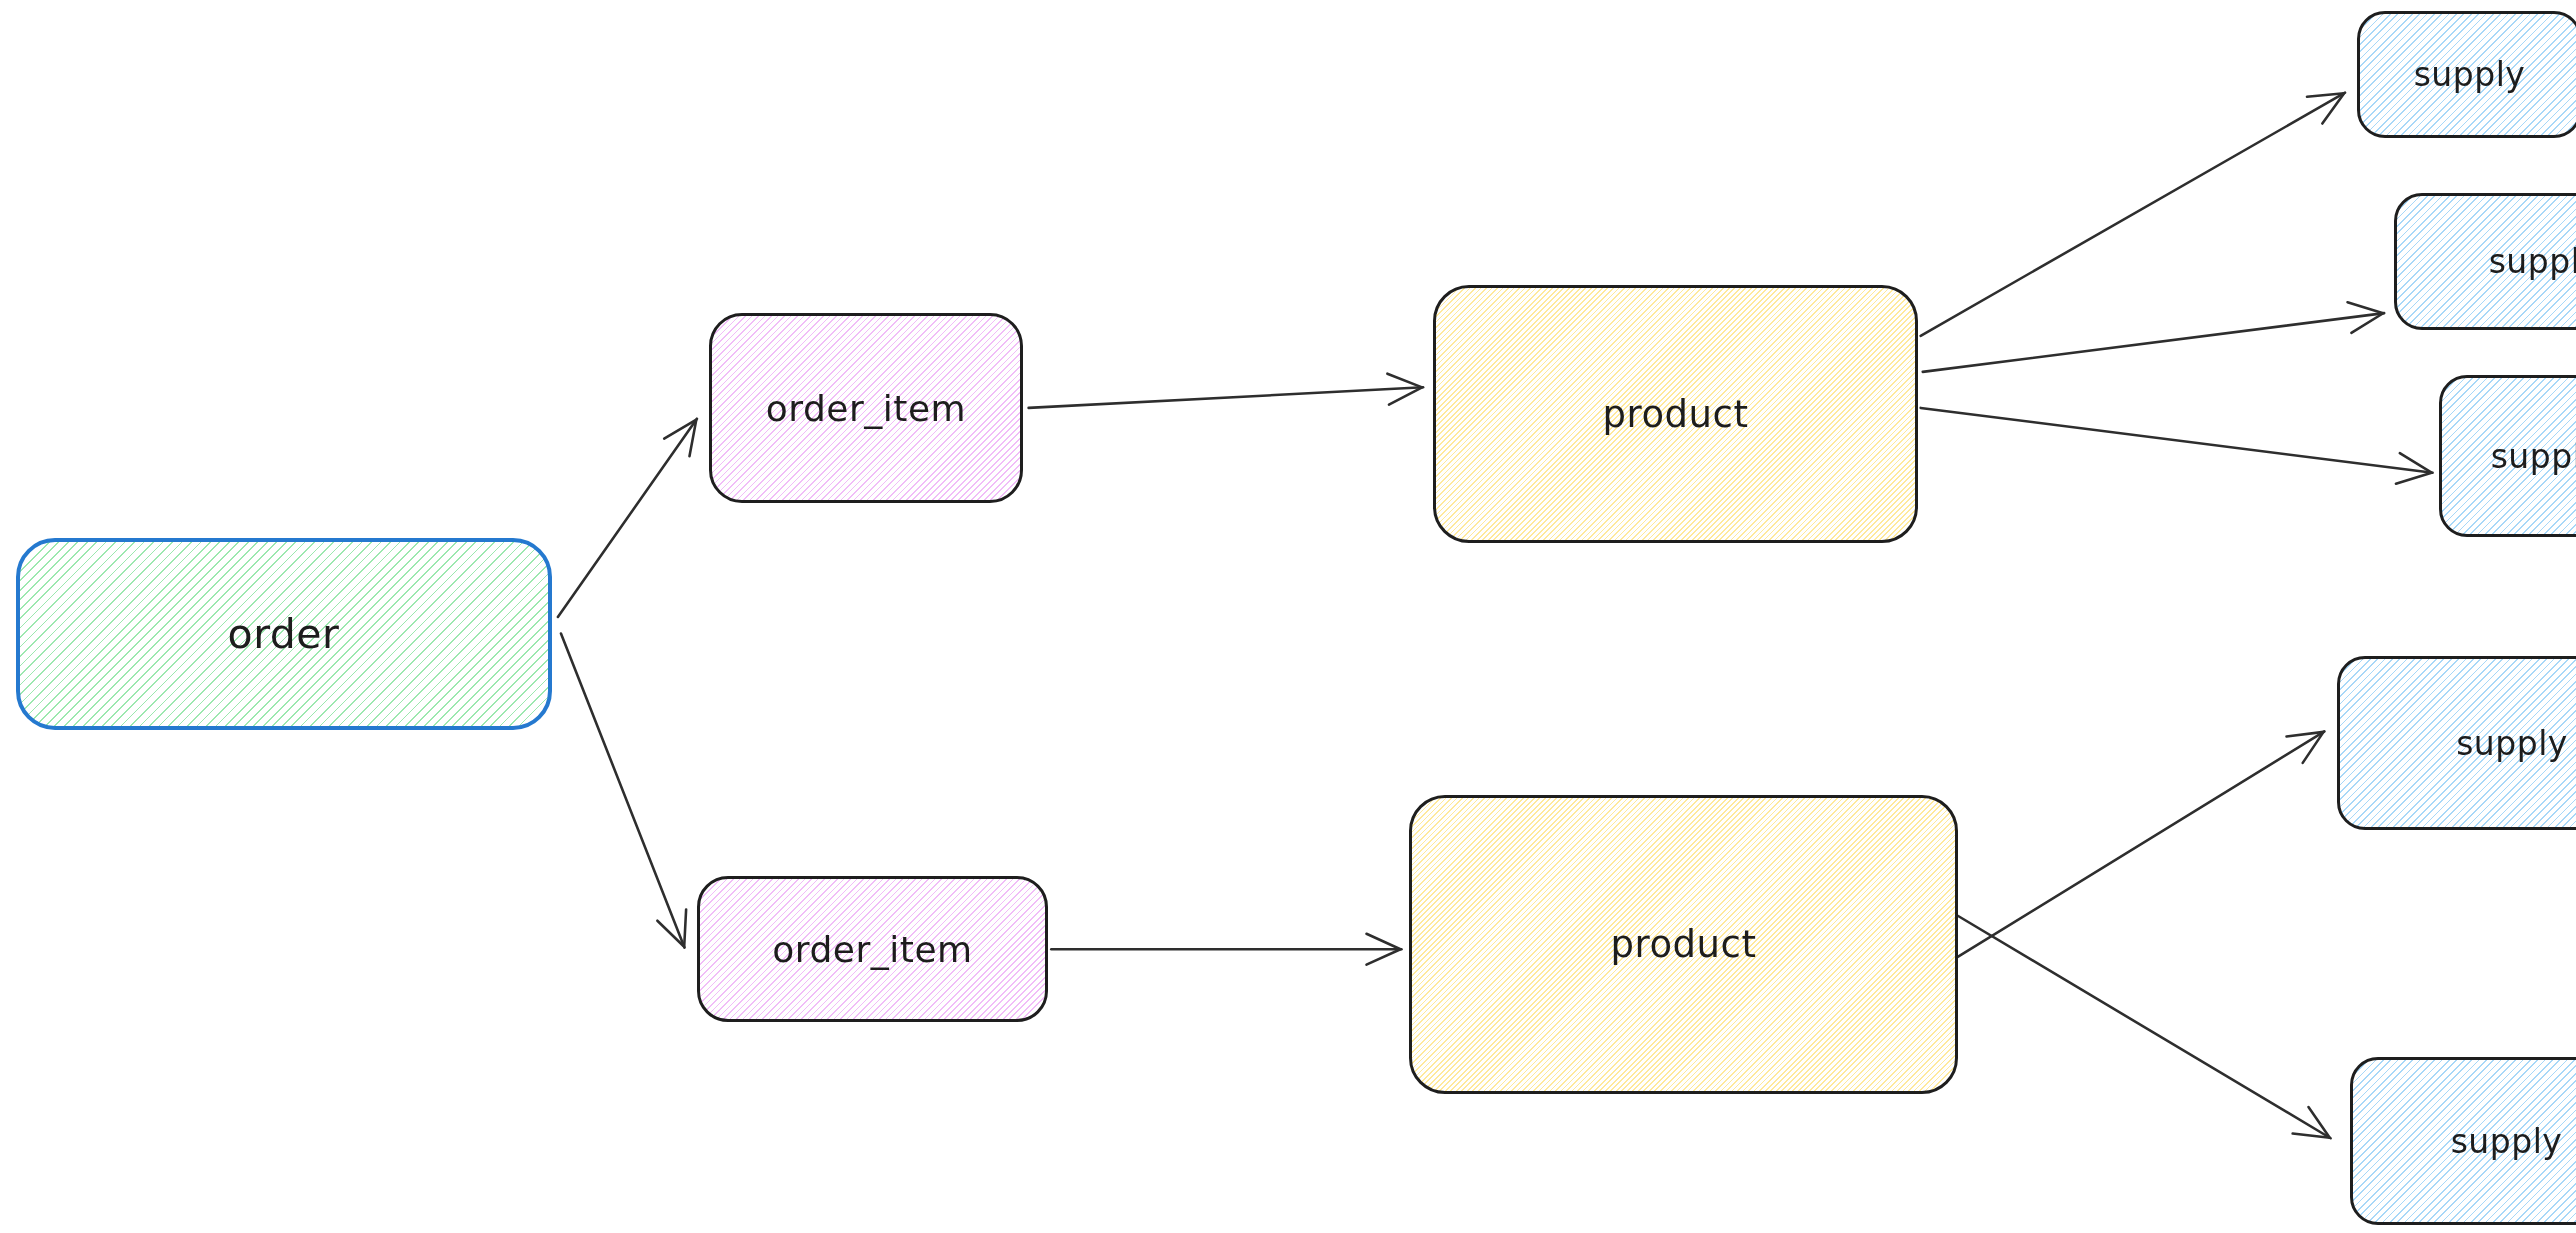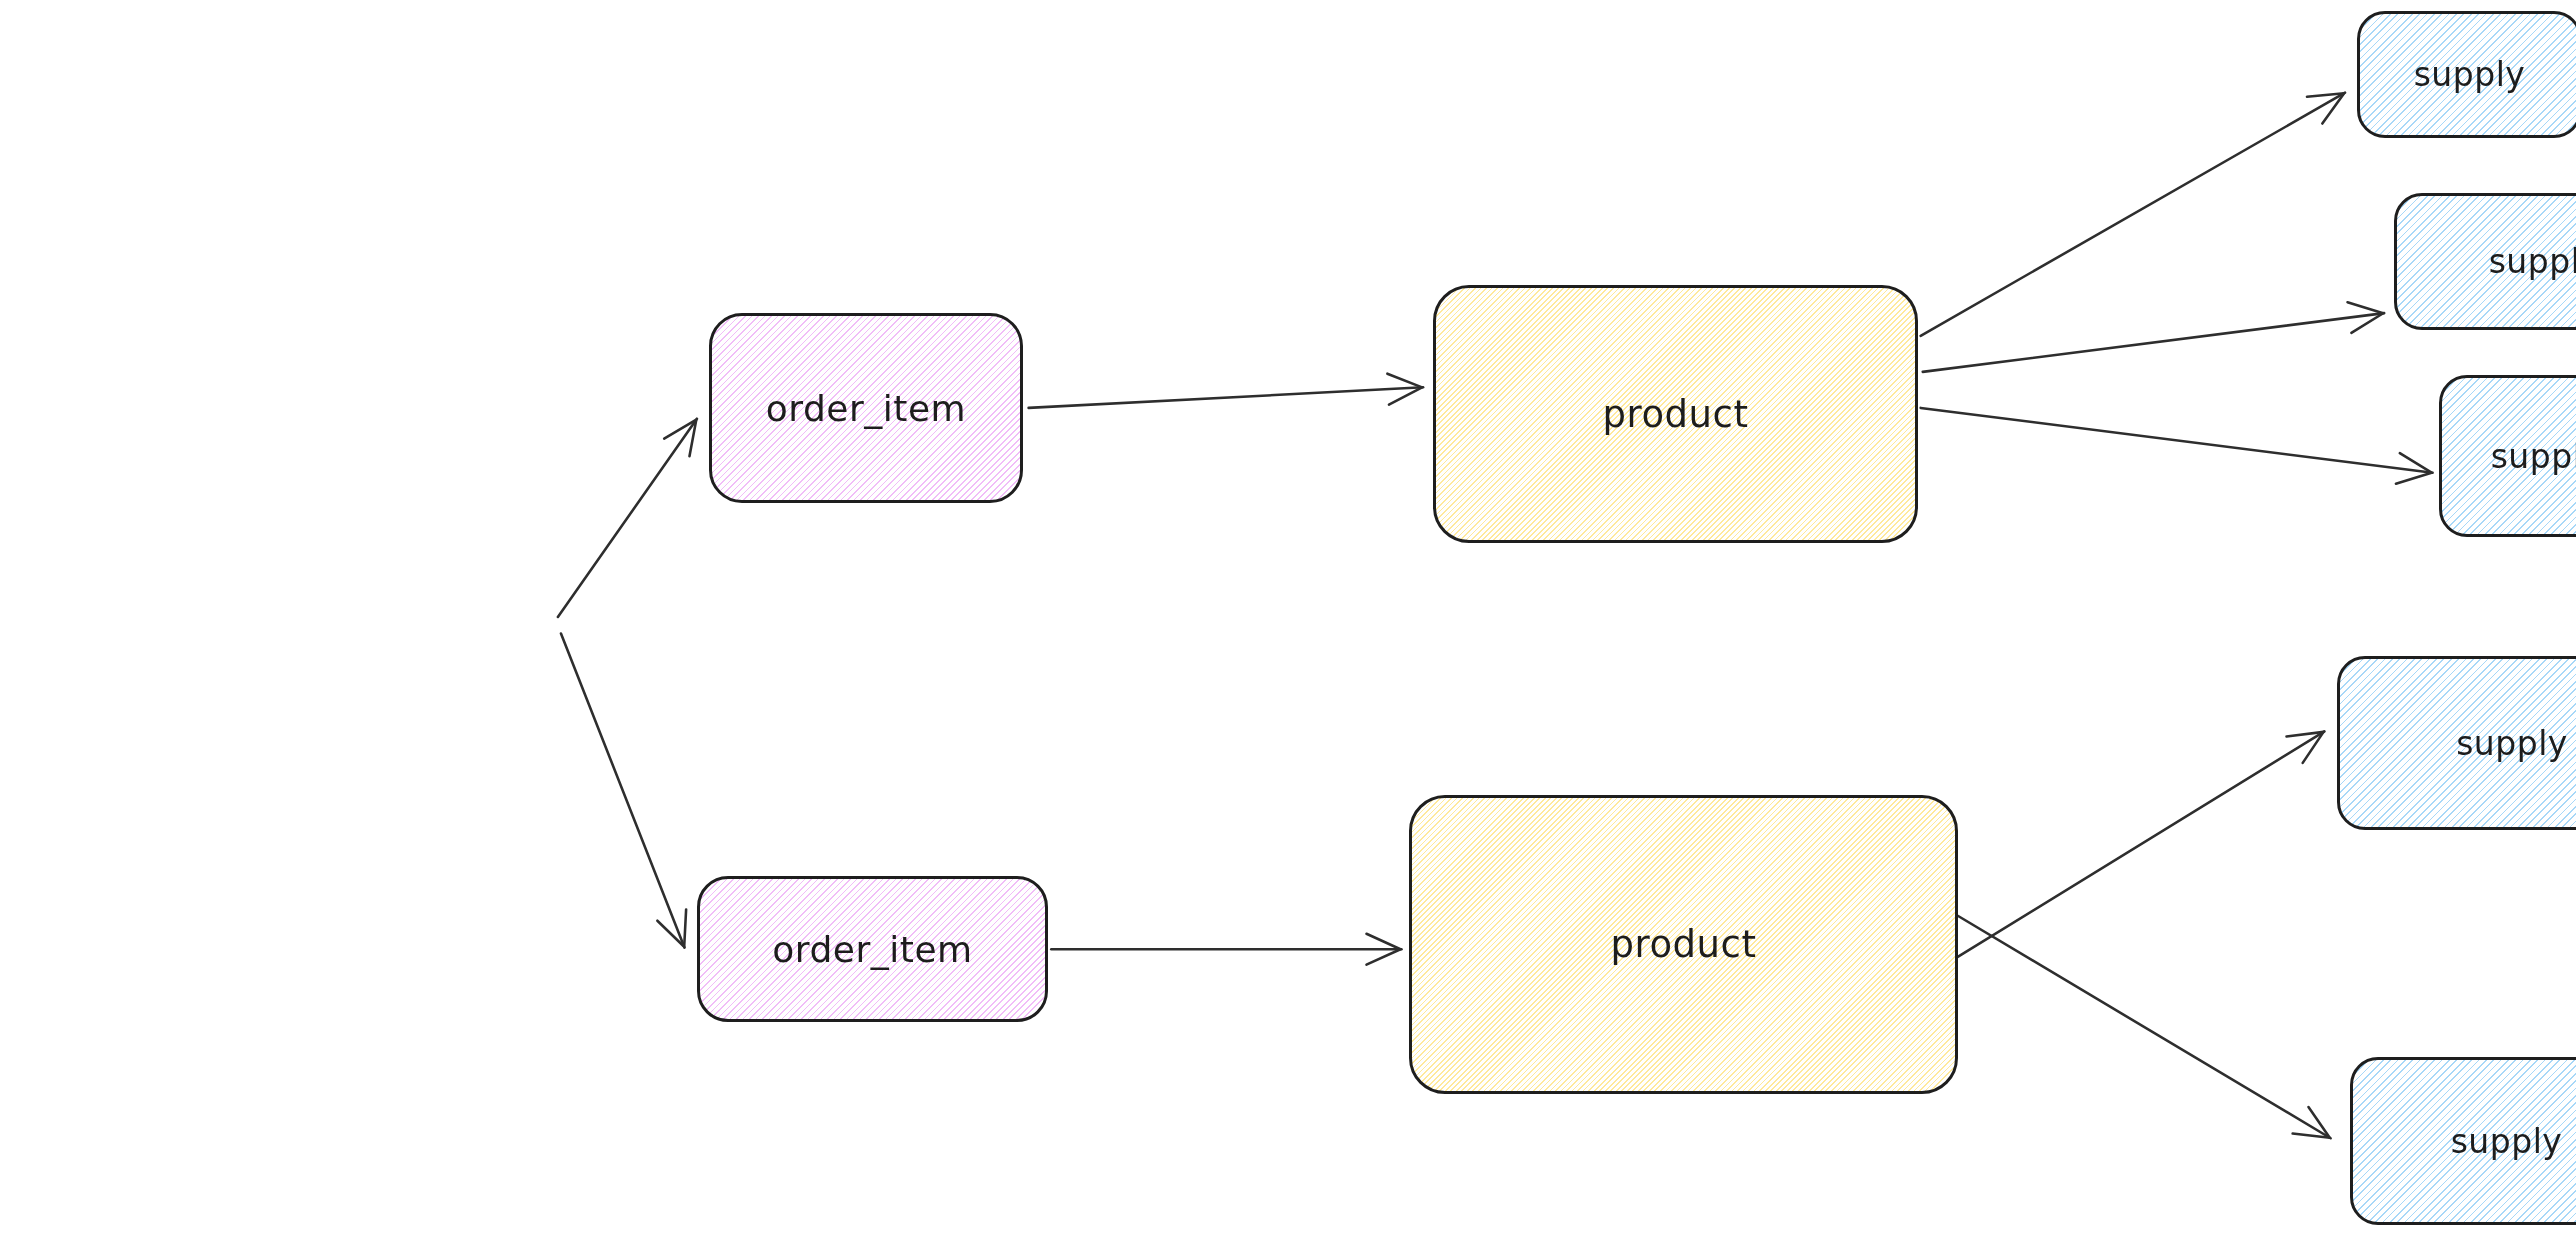--- a/index.html
+++ b/index.html
@@ -80,20 +80,23 @@
     <line class="edge" x1="1088" y1="1230" x2="1328" y2="1840" marker-end="url(#head)"></line>
     <line class="edge" x1="1996" y1="792" x2="2762" y2="752" marker-end="url(#head)"></line>
     <line class="edge" x1="2040" y1="1843" x2="2720" y2="1843" marker-end="url(#head)"></line>
     <line class="edge" x1="3728" y1="652" x2="4552" y2="180" marker-end="url(#head)"></line>
     <line class="edge" x1="3732" y1="722" x2="4628" y2="608" marker-end="url(#head)"></line>
     <line class="edge" x1="3728" y1="792" x2="4722" y2="918" marker-end="url(#head)"></line>
     <line class="edge" x1="3800" y1="1858" x2="4512" y2="1420" marker-end="url(#head)"></line>
     <line class="edge" x1="3800" y1="1778" x2="4524" y2="2210" marker-end="url(#head)"></line>
   </svg>
 
+  <div class="node fill-green border-blue" style="left:15.5px; top:538px; width:536px; height:192px; border-radius:39px;">
+    <span class="label" style="font-size:41px;">order</span>
+  </div>
 
   <div class="node fill-violet border-dark" style="left:709px; top:313px; width:314px; height:190px; border-radius:33px;">
     <span class="label" style="font-size:36px;">order_item</span>
   </div>
 
   <div class="node fill-violet border-dark" style="left:697px; top:876px; width:351px; height:146px; border-radius:31px;">
     <span class="label" style="font-size:36px;">order_item</span>
   </div>
 
   <div class="node fill-yellow border-dark" style="left:1433px; top:285px; width:485px; height:258px; border-radius:36px;">

